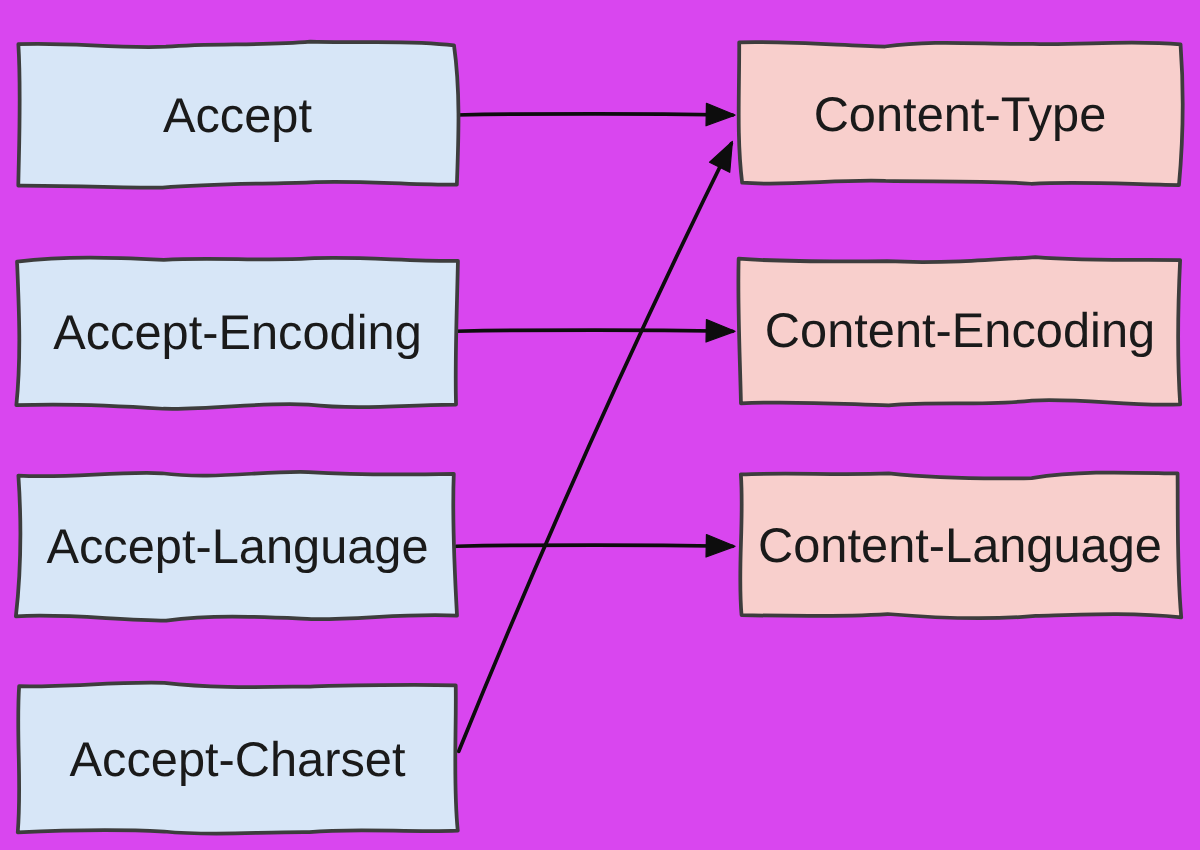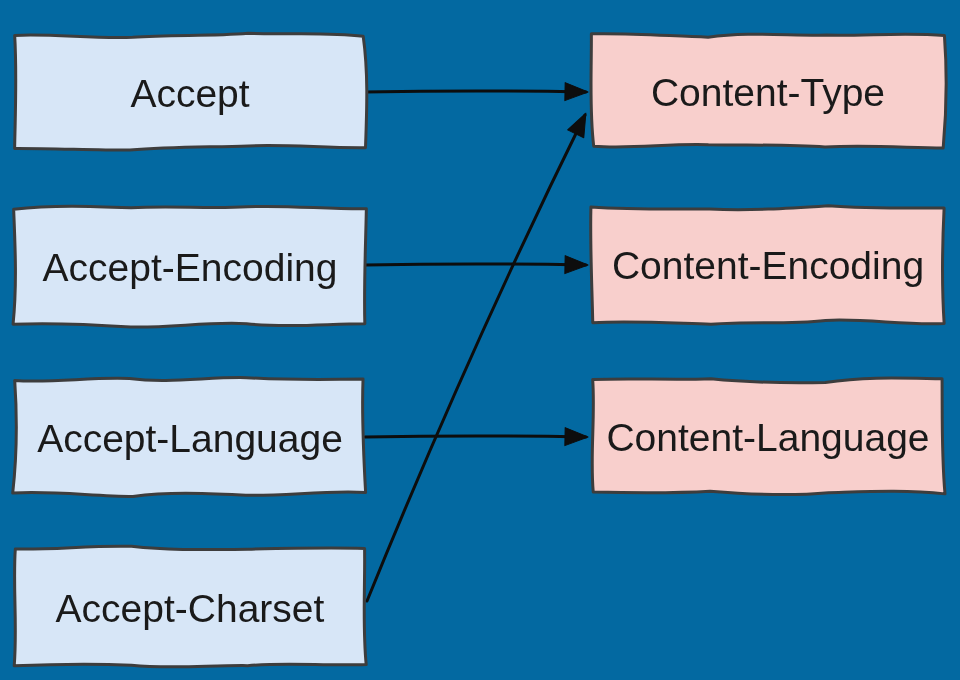--- a/index.html
+++ b/index.html
@@ -8,21 +8,21 @@
     background: #ffffff;
     width: 960px;
     height: 680px;
     overflow: hidden;
     font-family: "Liberation Sans", "DejaVu Sans", sans-serif;
   }
   .stage {
     position: relative;
     width: 960px;
     height: 680px;
-    background: #0369a1;
+    background: #d946ef;
   }
   svg { display: block; }
   .node-shape {
     stroke: #3d3d3d;
     stroke-width: 3;
     stroke-linejoin: round;
     stroke-linecap: round;
   }
   .node-label {
     font-family: "Liberation Sans", "DejaVu Sans", sans-serif;

